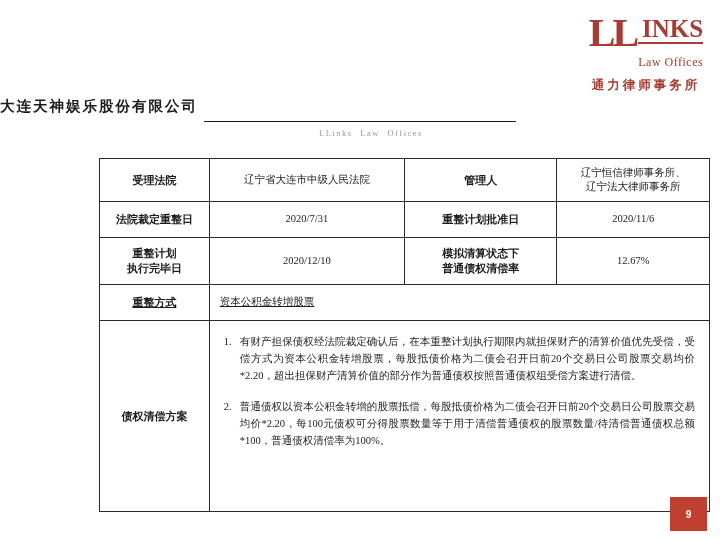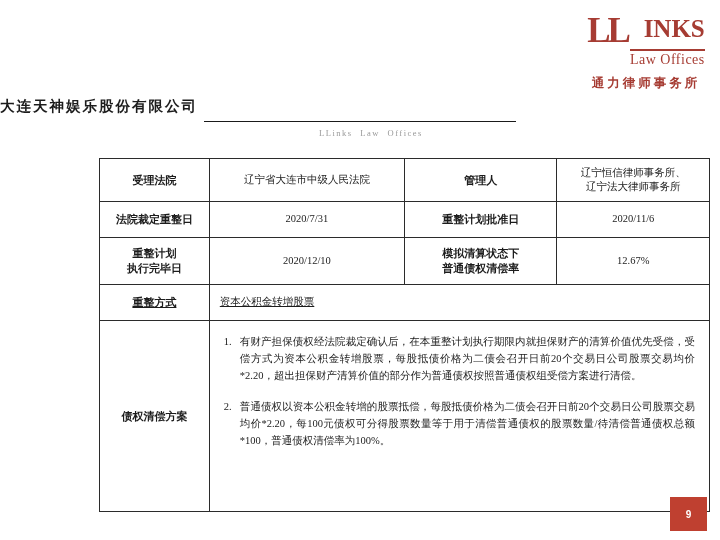--- a/index.html
+++ b/index.html
@@ -10,24 +10,24 @@
   }
   html,body{margin:0;padding:0;background:#e8e8e8;}
   .slide{
     position:relative;width:720px;height:540px;margin:0 auto;
     background:#ffffff;overflow:hidden;
     font-family:"Liberation Sans",sans-serif;color:var(--ink);
   }
   
   .logo{position:absolute;top:16px;right:14px;width:120px;color:var(--brand);text-align:center;}
   .logo-row{display:flex;justify-content:center;align-items:flex-start;font-family:"Liberation Serif",serif;}
-  .logo-ll{font-size:35px;line-height:0.85;font-weight:bold;letter-spacing:-3px;}
+  .logo-ll{font-size:40px;line-height:0.85;font-weight:bold;letter-spacing:-3px;}
   .logo-right{display:flex;flex-direction:column;align-items:flex-end;margin-left:2px;padding-top:1px;}
   .logo-inks{font-size:25px;line-height:0.95;font-weight:bold;letter-spacing:0px;}
-  .logo-law{border-top:2px solid var(--brand);margin-top:8px;padding-top:1px;font-size:14px;letter-spacing:0.5px;white-space:nowrap;}
+  .logo-law{border-top:2px solid var(--brand);margin-top:1px;padding-top:11px;font-size:12px;letter-spacing:0.5px;white-space:nowrap;}
   .logo-cn{margin-top:7px;font-family:"Liberation Serif",serif;font-weight:bold;font-size:12.5px;letter-spacing:3px;white-space:nowrap;text-align:center;}
   
   .title{position:absolute;top:97px;left:0;width:100%;text-align:left;
          font-size:14.5px;font-weight:bold;letter-spacing:2px;}
   .title-rule{position:absolute;top:121px;left:204px;width:312px;height:1px;background:#1a1a1a;}
   .subtitle{position:absolute;top:128px;left:11px;width:100%;text-align:center;
             font-family:"Liberation Serif",serif;font-size:8.5px;color:#9a9a9a;
             letter-spacing:1.5px;word-spacing:4px;}
   
   .tablewrap{position:absolute;left:57px;top:158px;width:611px;padding-left:42px;}

